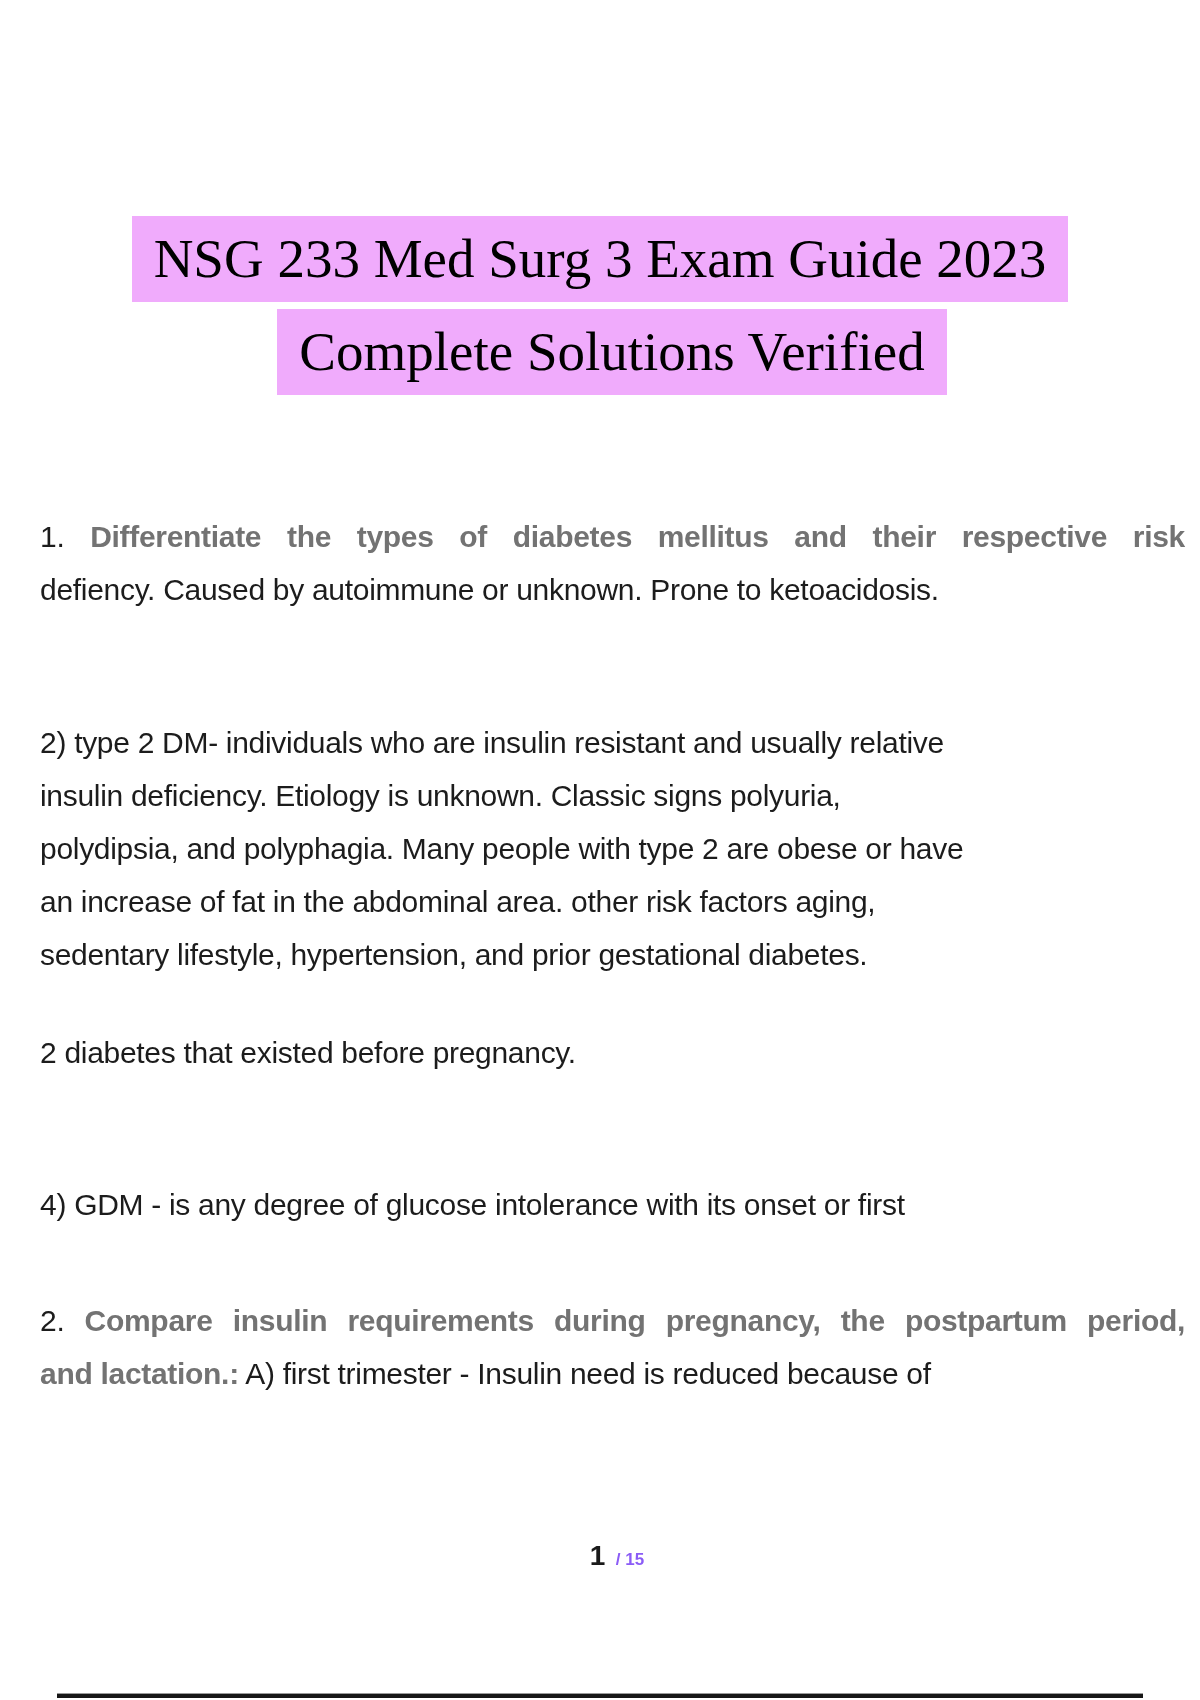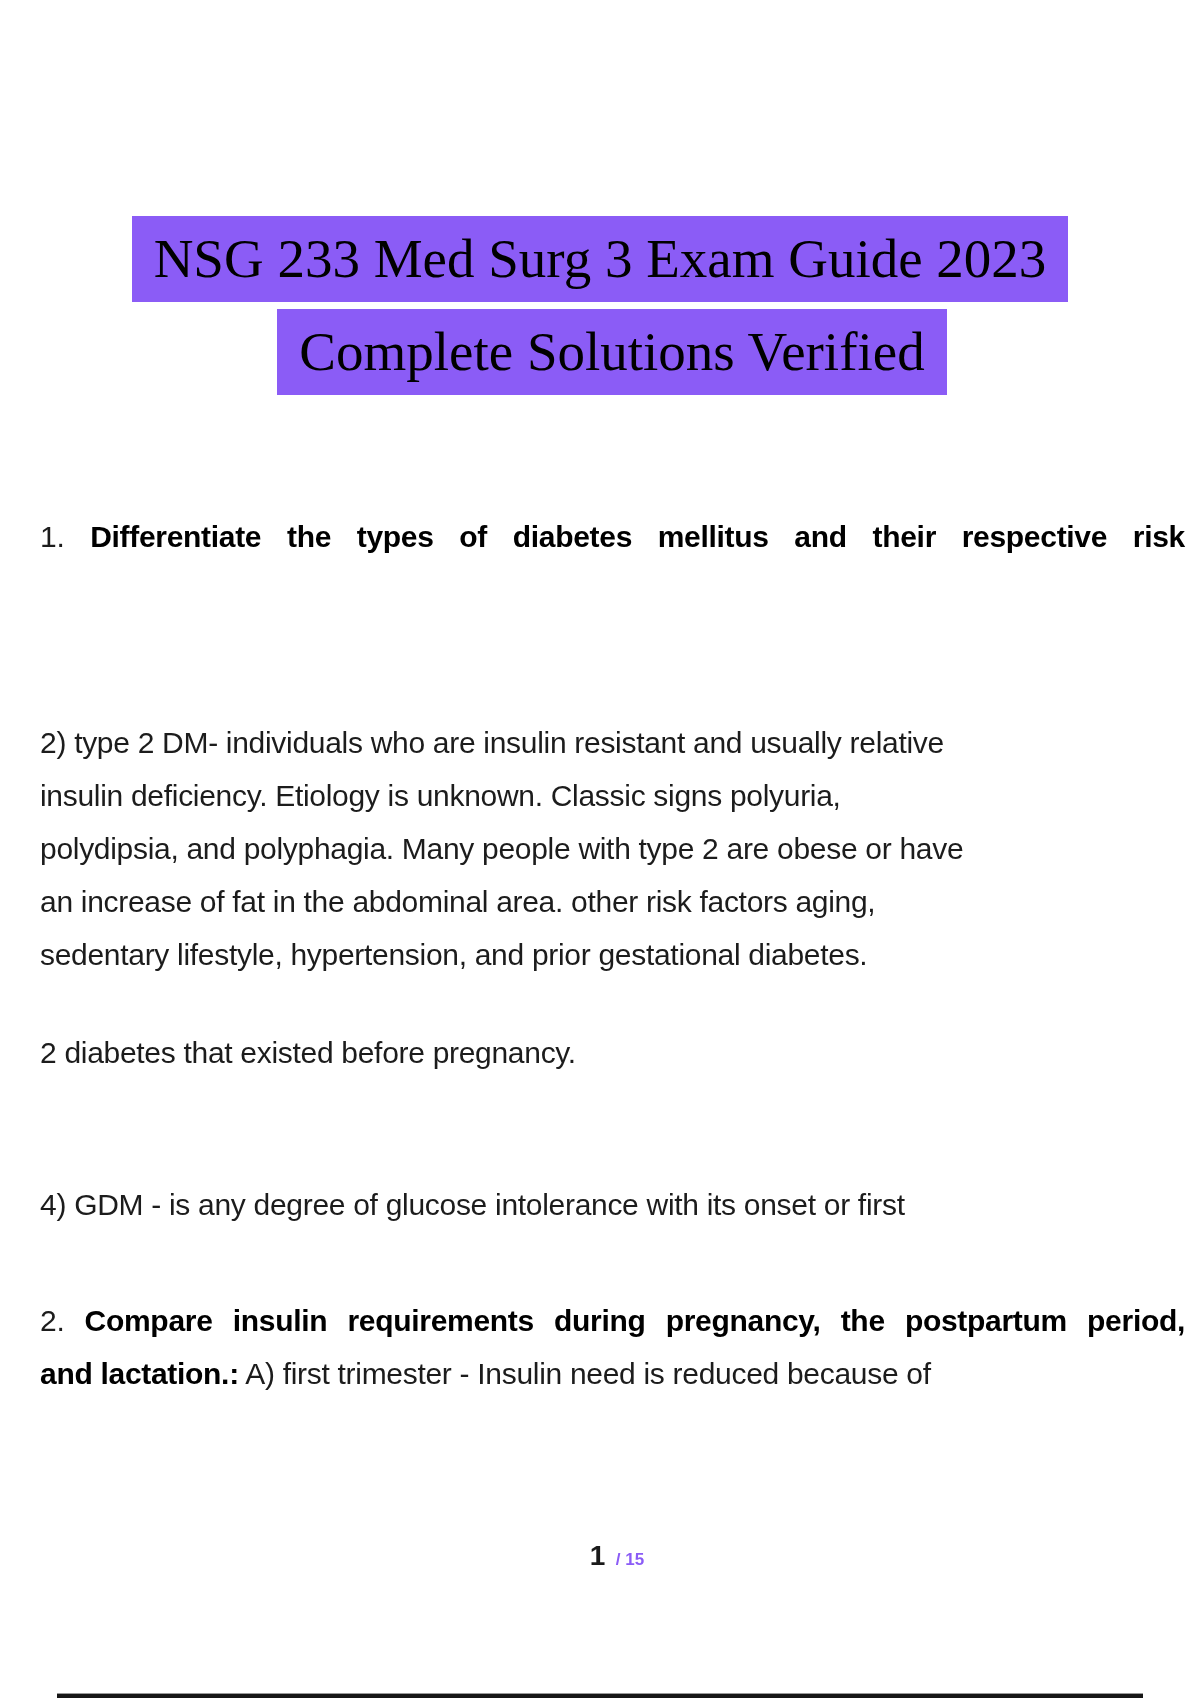--- a/index.html
+++ b/index.html
@@ -21,21 +21,21 @@
   .title-row {
     position: absolute;
     left: 0;
     width: 100%;
     text-align: center;
   }
   .title-row1 { top: 216px; }
   .title-row2 { top: 309px; margin-left: 12px; }
   .hl {
     display: inline-block;
-    background: #8b5cf6;
+    background: #f0abfc;
     color: #000000;
     font-family: "Liberation Serif", "DejaVu Serif", serif;
     font-size: 55px;
     line-height: 1.2;
     padding: 10px 22px;
     white-space: nowrap;
   }
 
   
   .para {
@@ -56,21 +56,21 @@
     letter-spacing: -0.3px;
     white-space: nowrap;
     color: #1c1c1c;
   }
   .line.stretch {
     text-align: justify;
     text-align-last: justify;
   }
   .seg.bold {
     font-weight: 700;
-    color: #000000;
+    color: #737373;
   }
 
   
   .page-footer {
     position: absolute;
     top: 1540px;
     left: 0;
     width: 100%;
     text-align: center;
   }
@@ -110,20 +110,21 @@
   <div class="title-row title-row1">
     <span class="hl">NSG 233 Med Surg 3 Exam Guide 2023</span>
   </div>
   <div class="title-row title-row2">
     <span class="hl">Complete Solutions Verified</span>
   </div>
 
   <div>
       <div class="para para-0">
         <div class="line stretch"><span class="seg">1.</span> <span class="seg bold">Differentiate the types of diabetes mellitus and their respective risk</span></div>
+        <div class="line"><span class="seg">defiency. Caused by autoimmune or unknown. Prone to ketoacidosis.</span></div>
       </div>
       <div class="para para-1">
         <div class="line"><span class="seg">2)</span> <span class="seg">type 2 DM- individuals who are insulin resistant and usually relative</span></div>
         <div class="line"><span class="seg">insulin deficiency. Etiology is unknown. Classic signs polyuria,</span></div>
         <div class="line"><span class="seg">polydipsia, and polyphagia. Many people with type 2 are obese or have</span></div>
         <div class="line"><span class="seg">an increase of fat in the abdominal area. other risk factors aging,</span></div>
         <div class="line"><span class="seg">sedentary lifestyle, hypertension, and prior gestational diabetes.</span></div>
       </div>
       <div class="para para-2">
         <div class="line"><span class="seg">2 diabetes that existed before pregnancy.</span></div>

